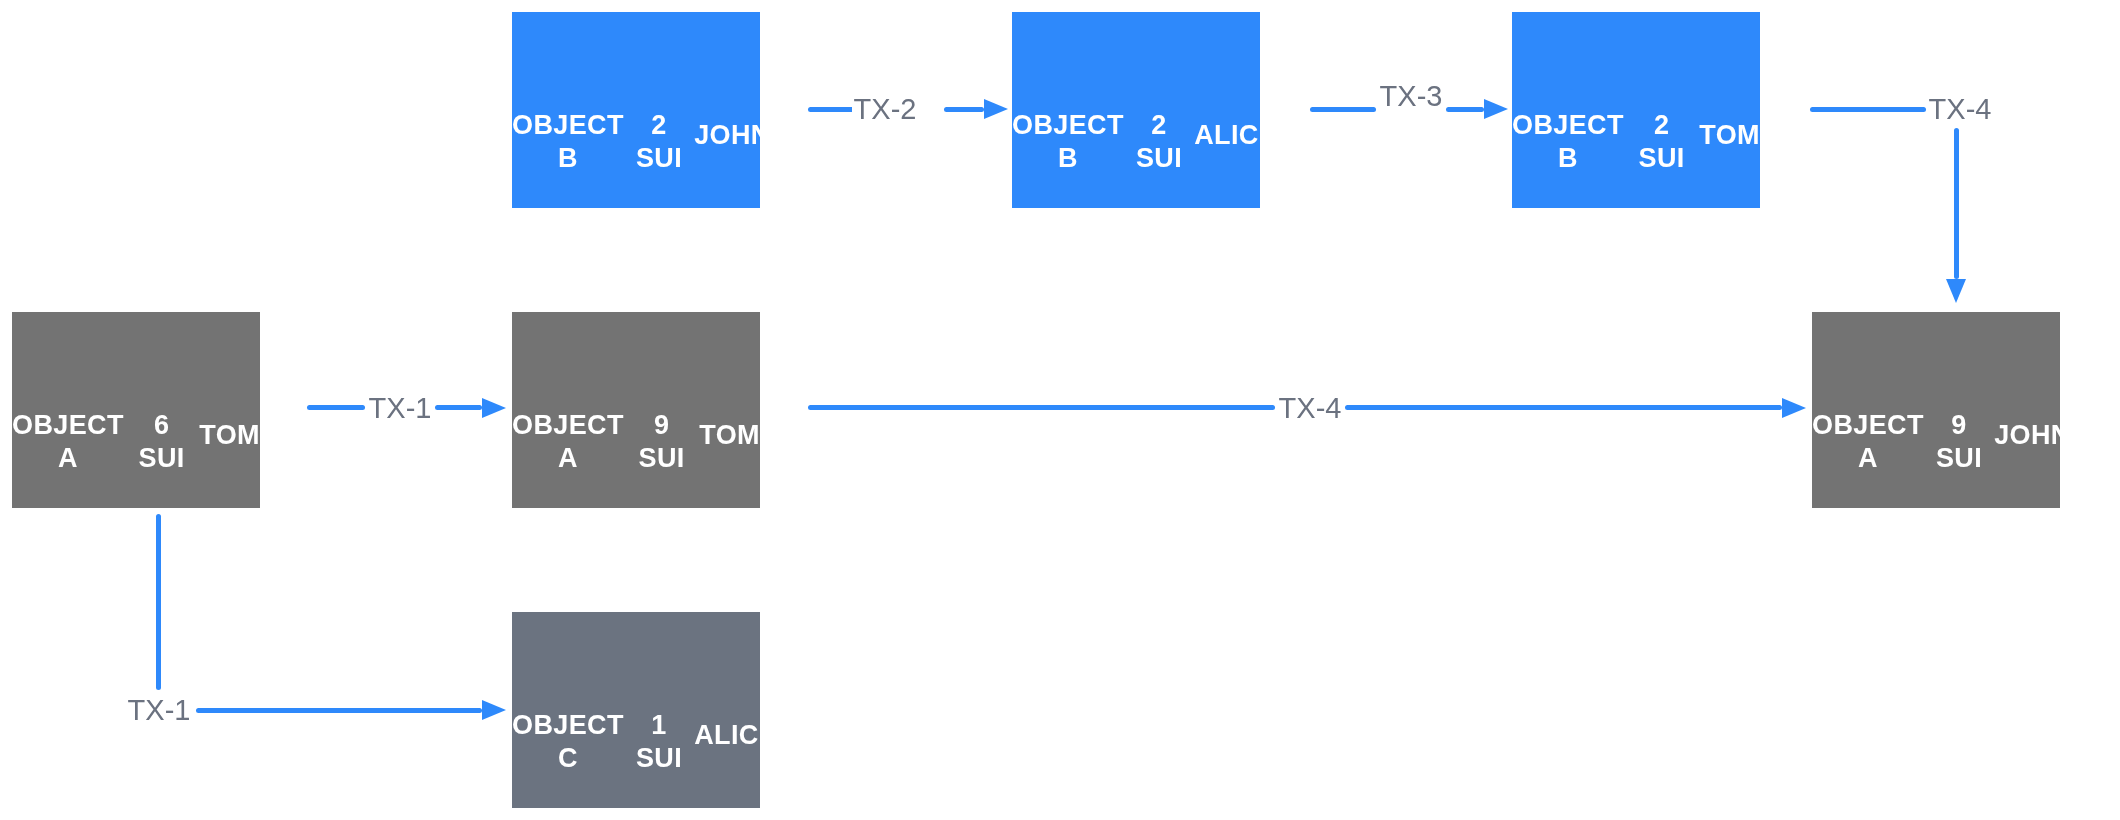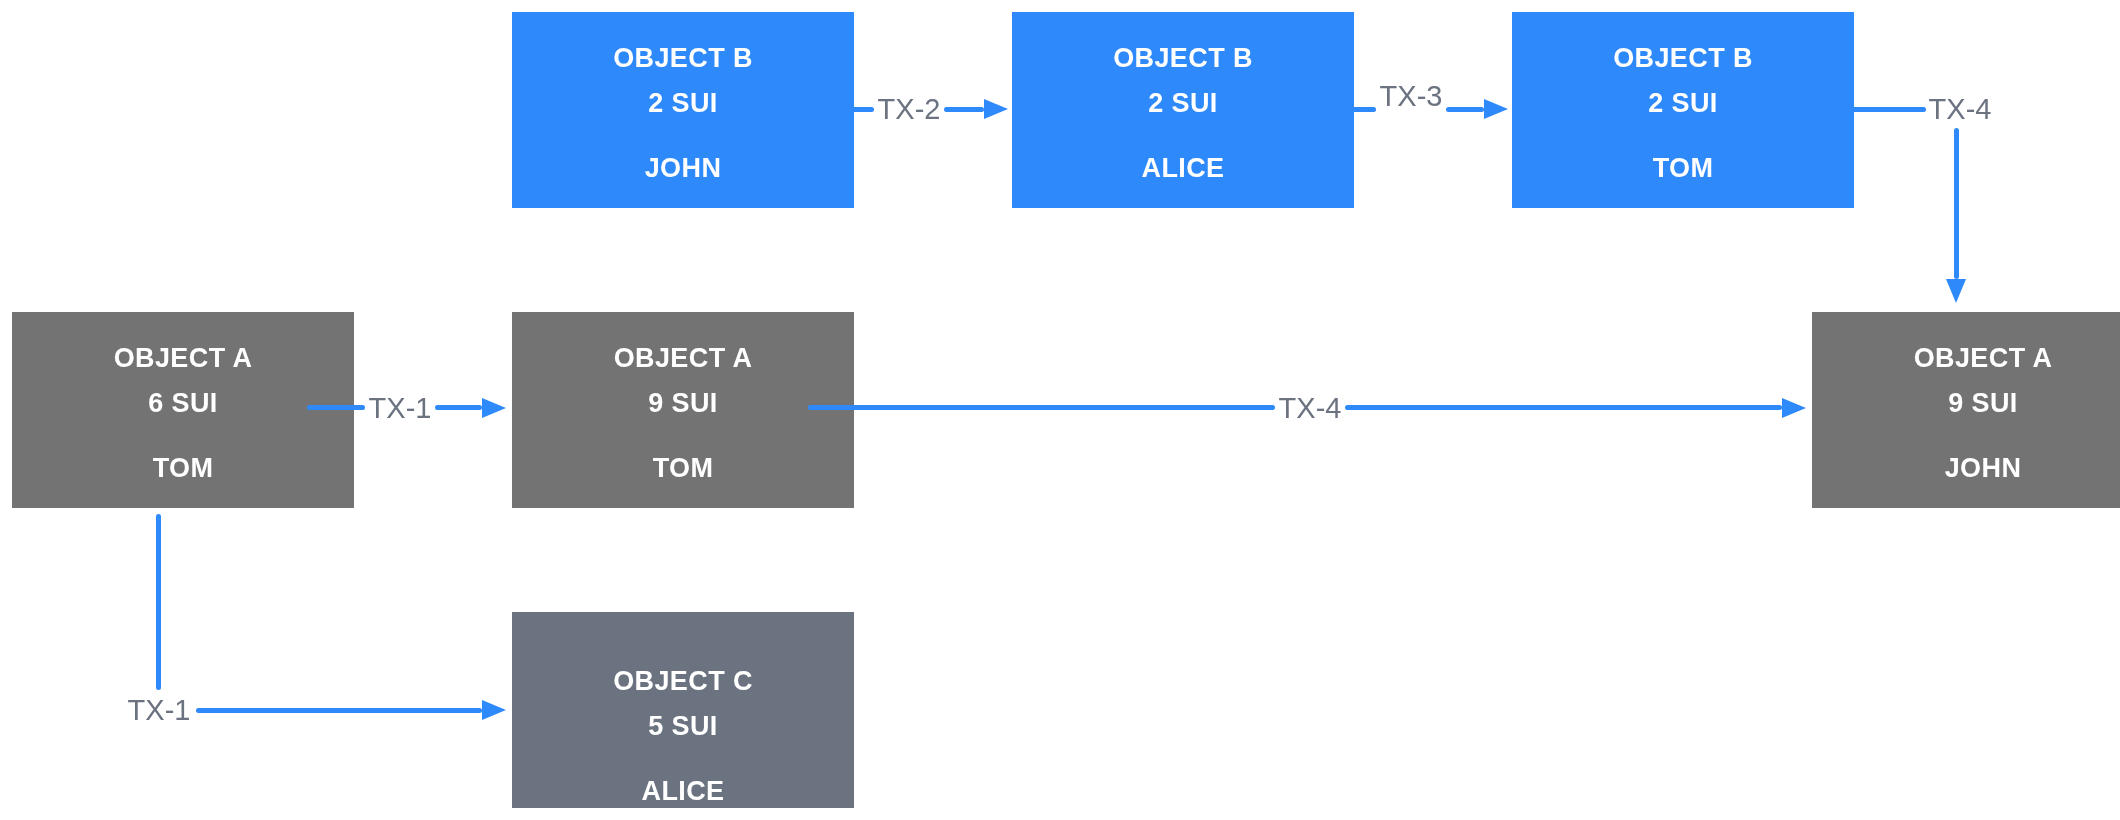--- a/index.html
+++ b/index.html
@@ -6,37 +6,37 @@
   .canvas {
     position: relative;
     width: 2120px;
     height: 820px;
     background: #ffffff;
     font-family: "Liberation Sans", sans-serif;
     overflow: hidden;
   }
   .node {
     position: absolute;
-    width: 342px;
+    width: 248px;
     height: 196px;
     color: #ffffff;
     display: flex;
-    flex-direction: column;
+    flex-direction: row;
     align-items: center;
     text-align: center;
     box-sizing: border-box;
     padding-top: 30px;
     font-size: 27px;
     font-weight: 600;
     letter-spacing: 0.4px;
     gap: 12px;
   }
   .node-blue  { background: #2E89FB; }
   .node-black { background: #737373; }
-  .node-gray  { background: #6B7380; justify-content: flex-end; }
+  .node-gray  { background: #6B7380; }
   .node .line { height: 33px; line-height: 33px; }
   .node .owner { margin-top: 20px; height: 33px; line-height: 33px; }
 
   .hline {
     position: absolute;
     height: 5px;
     background: #2E89FB;
     border-radius: 3px;
   }
   .vline {
@@ -107,36 +107,36 @@
   </div>
 
   <div class="node node-black" style="left:1812px; top:312px;">
     <div class="line">OBJECT A</div>
     <div class="line">9 SUI</div>
     <div class="owner">JOHN</div>
   </div>
 
   <div class="node node-gray" style="left:512px; top:612px;">
     <div class="line">OBJECT C</div>
-    <div class="line">5 SUI</div>
+    <div class="line">1 SUI</div>
     <div class="owner">ALICE</div>
   </div>
 
   <div class="hline" style="left:307px; top:405px; width:58px;"></div>
   <div class="edge-label" style="left:367px; top:390px;">TX-1</div>
   <div class="hline" style="left:435px; top:405px; width:47px;"></div>
   <div class="arrow-right" style="left:482px; top:398px;"></div>
 
   <div class="vline" style="left:156px; top:514px; height:176px;"></div>
   <div class="edge-label" style="left:126px; top:692px;">TX-1</div>
   <div class="hline" style="left:196px; top:708px; width:286px;"></div>
   <div class="arrow-right" style="left:482px; top:700px;"></div>
 
   <div class="hline" style="left:808px; top:107px; width:66px;"></div>
-  <div class="edge-label" style="left:876px; top:91px;">TX-2</div>
+  <div class="edge-label" style="left:852px; top:91px;">TX-2</div>
   <div class="hline" style="left:944px; top:107px; width:40px;"></div>
   <div class="arrow-right" style="left:984px; top:99px;"></div>
 
   <div class="hline" style="left:1310px; top:107px; width:66px;"></div>
   <div class="edge-label" style="left:1378px; top:78px;">TX-3</div>
   <div class="hline" style="left:1446px; top:107px; width:38px;"></div>
   <div class="arrow-right" style="left:1484px; top:99px;"></div>
 
   <div class="hline" style="left:1810px; top:107px; width:116px;"></div>
   <div class="edge-label" style="left:1927px; top:91px;">TX-4</div>

